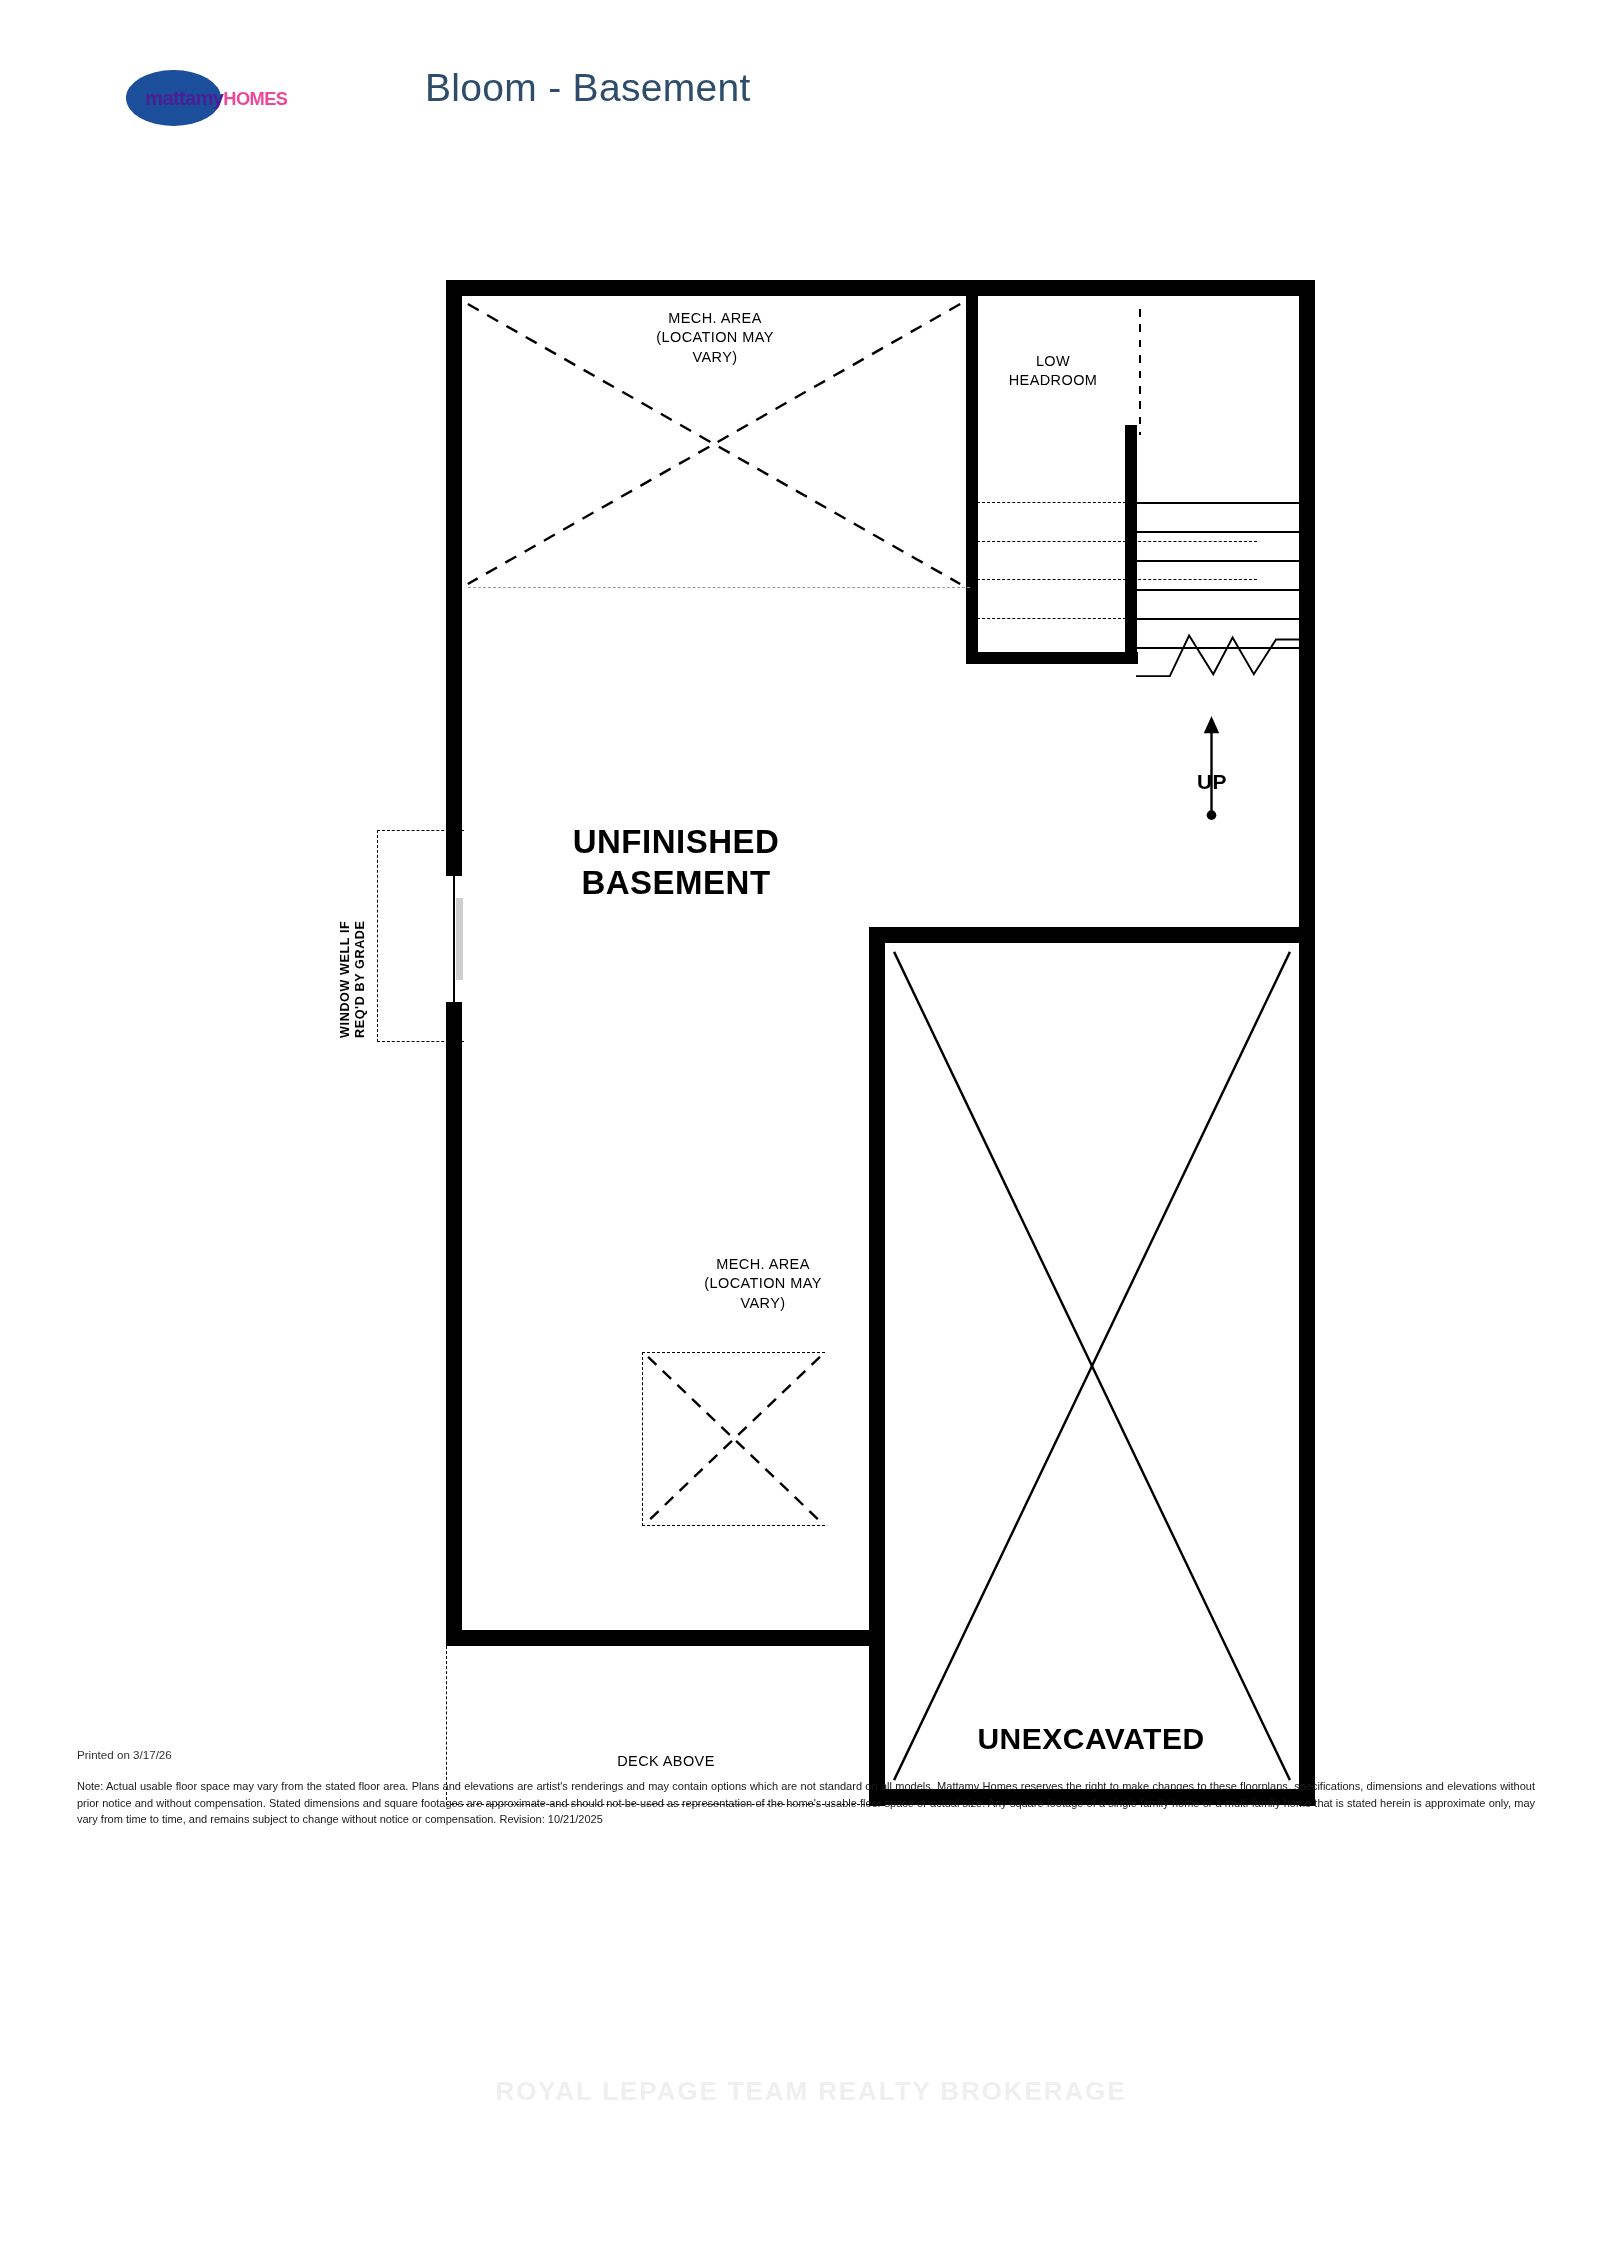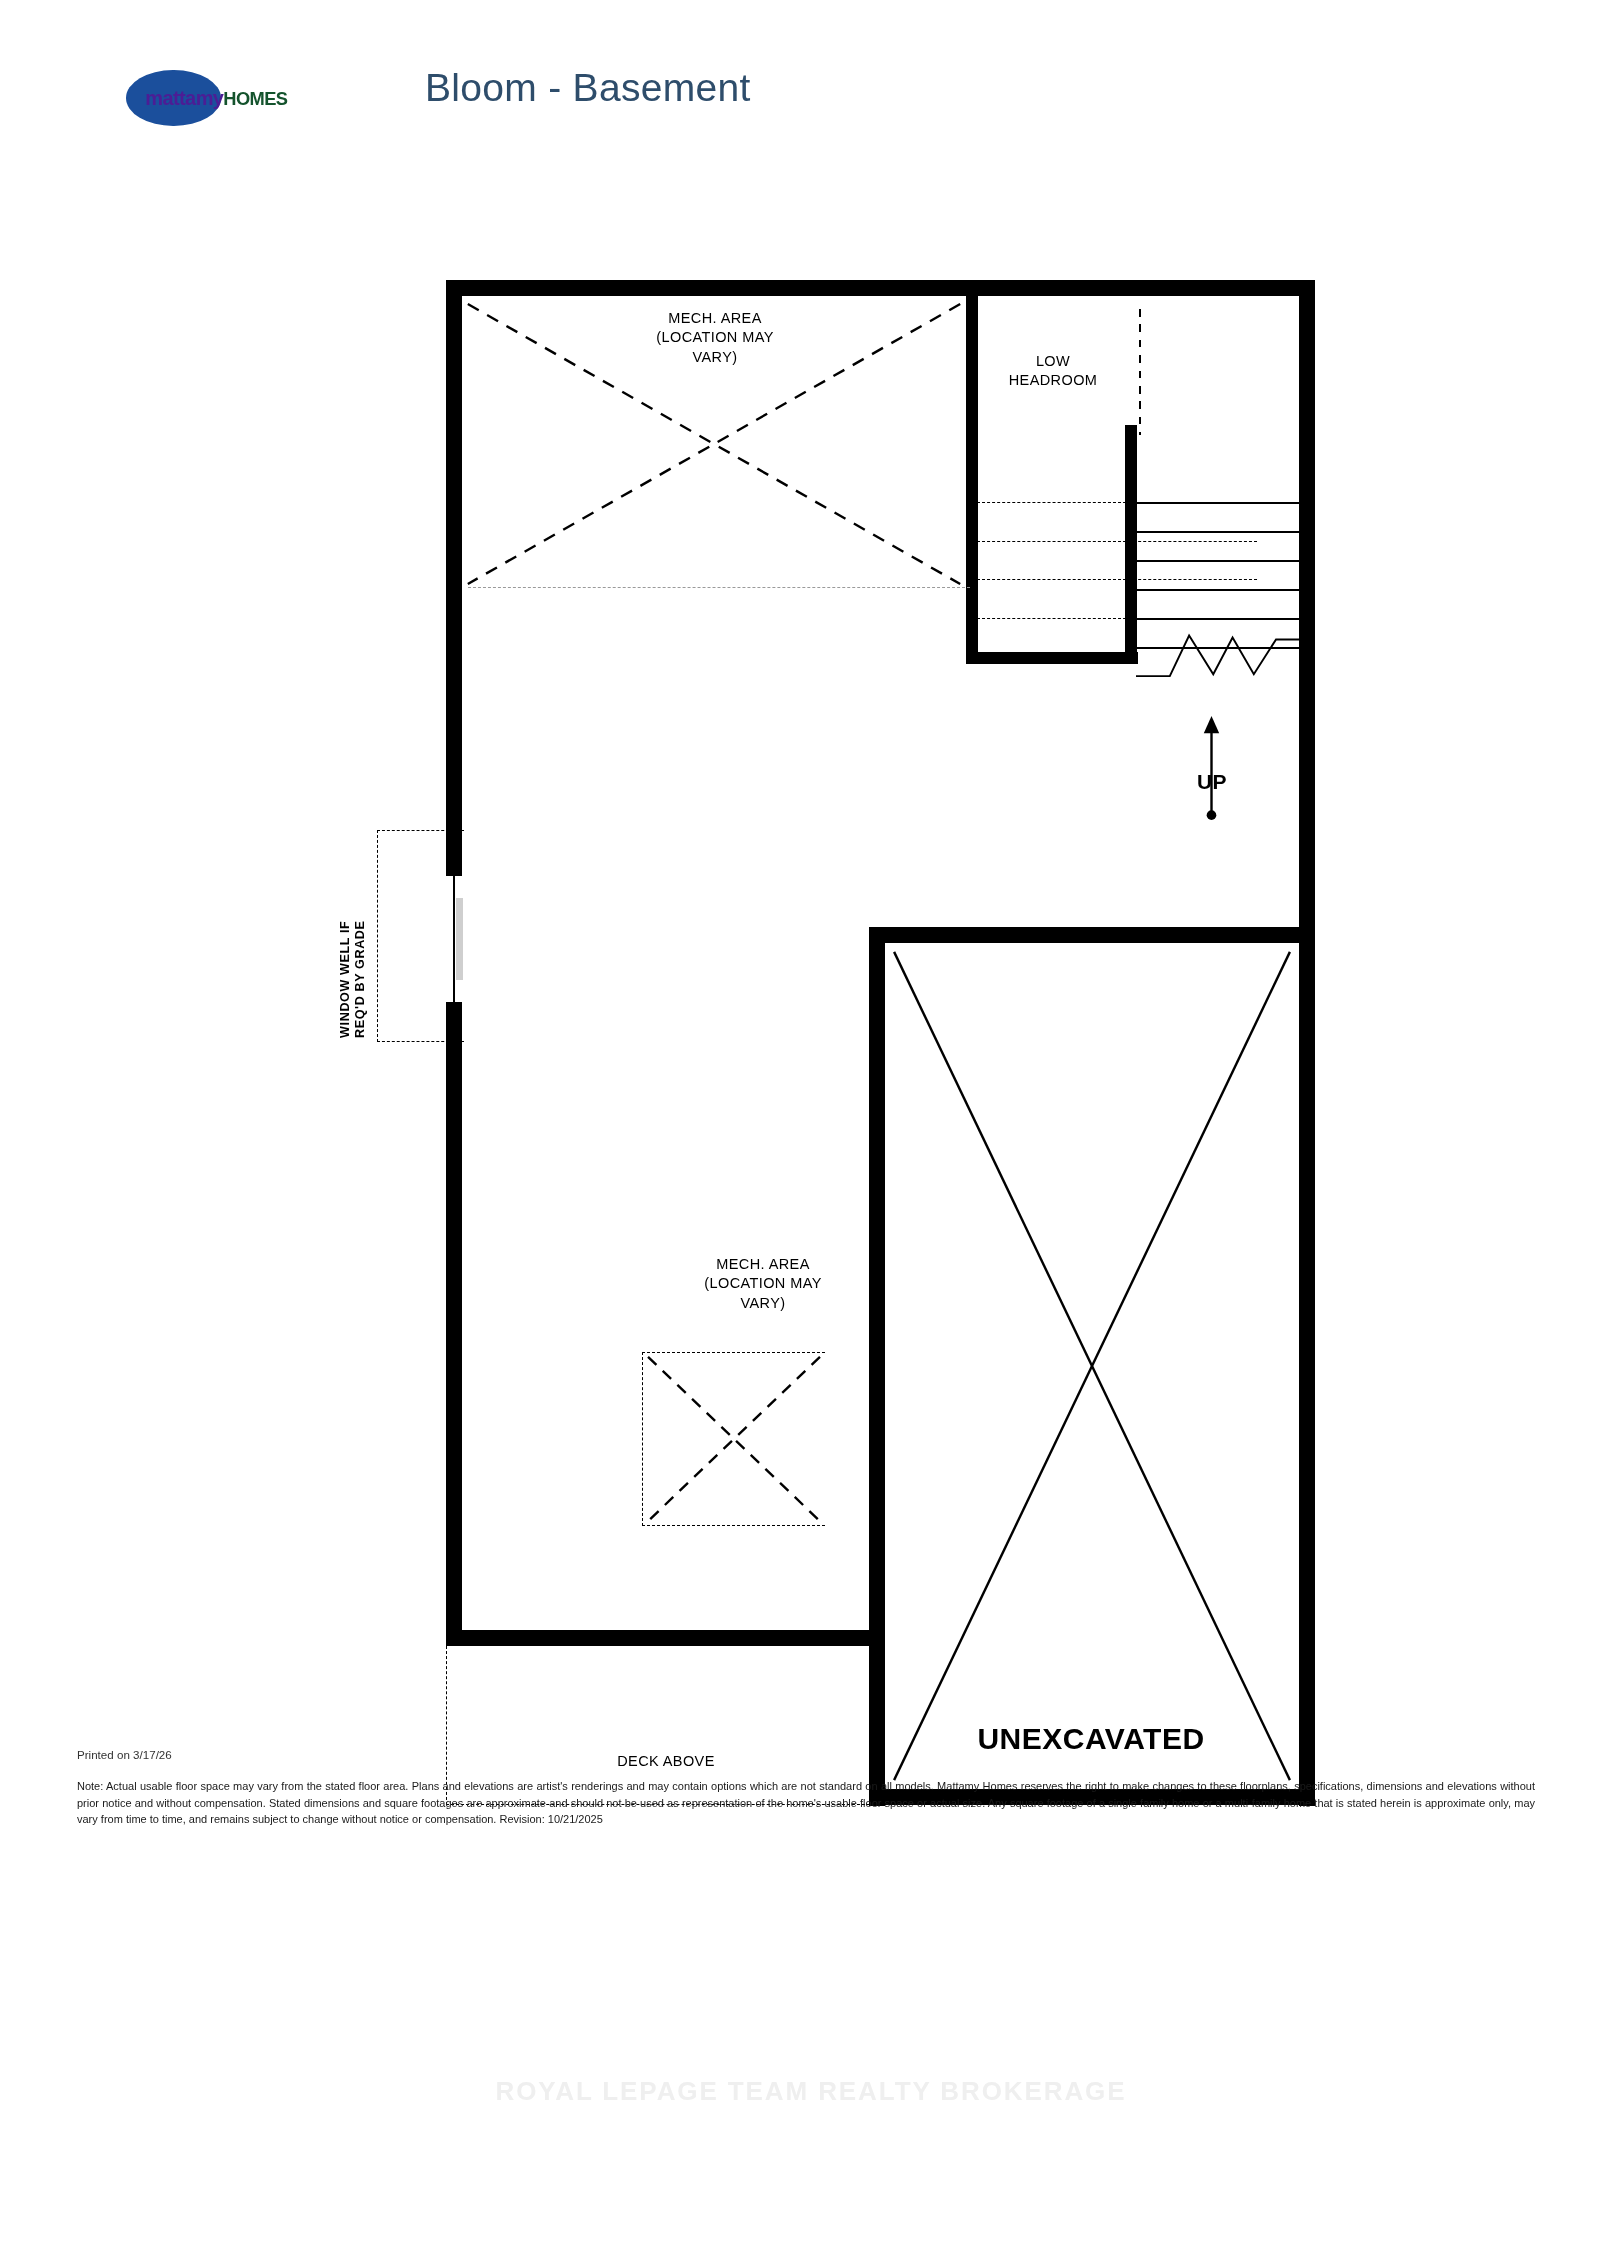--- a/index.html
+++ b/index.html
@@ -42,21 +42,21 @@
   #logo-wordmark {
     position: absolute;
     left: 19.3px;
     top: 17.4px;
     font-size: 20px;
     font-weight: bold;
     letter-spacing: -0.6px;
     white-space: nowrap;
   }
   #logo-wordmark .part-in { color: #4c1d95; }
-  #logo-wordmark .part-out { color: #14532d; font-weight: bold; font-size: 18.3px; }
+  #logo-wordmark .part-out { color: #ec4899; font-weight: bold; font-size: 18.3px; }
 
   #page-title {
     position: absolute;
     left: 425px;
     top: 66px;
     font-size: 39px;
     color: #2e4d6b;
     font-weight: normal;
     letter-spacing: 0.3px;
     white-space: nowrap;
@@ -233,20 +233,22 @@
   <div class="white-fill" style="left:446px; top:710px; width:16.4px; height:130px; background:#fff;"></div>
   <div class="thin-line" style="left:446px; top:710px; width:16.4px; height:1.9px;"></div>
   <div class="thin-line" style="left:446px; top:838px; width:16.4px; height:1.9px;"></div>
   <div class="thin-line" style="left:453px; top:712px; width:1.9px; height:128px;"></div>
   <div class="thin-line" style="left:456px; top:734px; width:6.8px; height:82px; background:#cfcfcf;"></div>
   <div class="vert-text" style="left:338px; top:874px;">
     <span style="white-space:pre-line; display:inline-block; text-align:center; line-height:15.4px;">WINDOW WELL IF
 REQ'D BY GRADE</span>
   </div>
 
+  <div class="big-label" style="left:483px; top:657px; width:386px;">UNFINISHED
+BASEMENT</div>
 
   <div class="label" style="left:618px; top:1091px; width:290px;">MECH. AREA
 (LOCATION MAY
 VARY)</div>
   <div class="dashed-box" style="left:642px; top:1188px; width:183px; height:174px; border-right:none;"></div>
   <svg style="position:absolute; left:645px; top:1190px; width:178px; height:170px;" viewBox="0 0 184 176">
     <line x1="3" y1="3" x2="181" y2="173" stroke="#000" stroke-width="2.5" stroke-dasharray="12,9"></line>
     <line x1="181" y1="3" x2="3" y2="173" stroke="#000" stroke-width="2.5" stroke-dasharray="12,9"></line>
   </svg>
 

